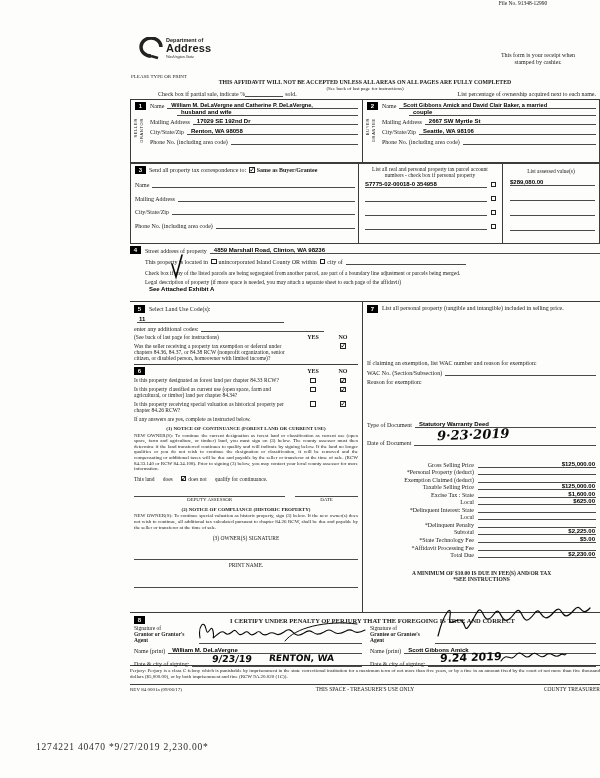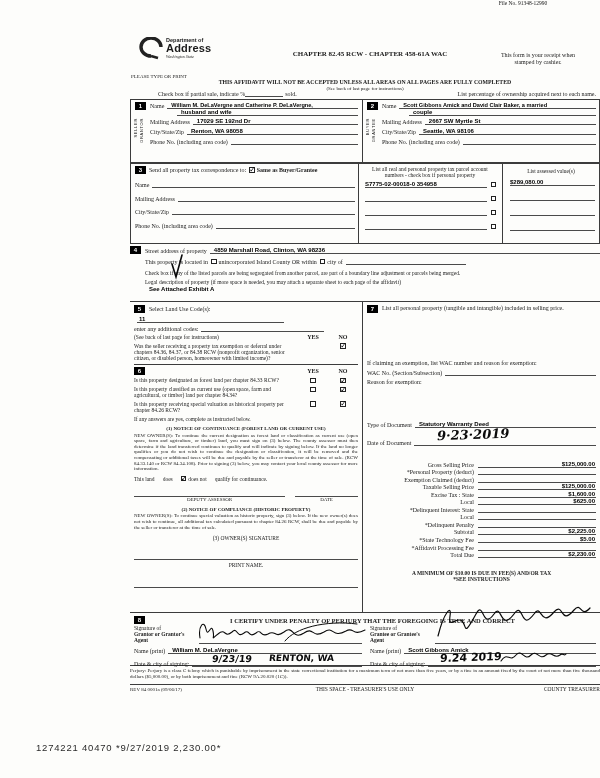--- a/index.html
+++ b/index.html
@@ -1,20 +1,20 @@
 <!DOCTYPE html>
 <html><head>
 <meta charset="utf-8">
 <style>
 *{margin:0;padding:0;box-sizing:border-box}
 html,body{width:600px;height:778px}
 body{position:relative;background:#fdfdfb;font-family:"Liberation Serif",serif;font-size:6px;color:#1b1b1b;overflow:hidden}
 .abs{position:absolute}
 .sans{font-family:"Liberation Sans",sans-serif}
-.mono{font-family:Liberation Sans, sans-serif}
+.mono{font-family:Liberation Serif, serif}
 .b{font-weight:bold}
 .c{text-align:center}
 .rt{text-align:right}
 .f5{font-size:5px;line-height:5.6px}
 .f55{font-size:5.5px;line-height:6.2px}
 .f6{font-size:6px;line-height:7px}
 .numbox{display:inline-block;background:#000;color:#fff;font:bold 6px "Liberation Sans",sans-serif;width:11px;height:8px;line-height:8px;text-align:center;vertical-align:middle}
 .box{border:0.9px solid #3c3c3c}
 .vline{position:absolute;border-left:0.9px solid #3c3c3c}
 .r{display:flex;align-items:flex-end}
@@ -50,21 +50,20 @@
     <div style="margin-left:2px">
       <div class="sans b" style="font-size:5.5px">Department of</div>
       <div class="sans b" style="font-size:11px;line-height:11px;letter-spacing:.2px">Address</div>
       <div style="font-size:4px;font-style:italic">Washington State</div>
     </div>
   </div>
 </div>
 <div class="abs f5" style="left:131px;top:74px">PLEASE TYPE OR PRINT</div>
 
 <div class="abs c" style="left:230px;top:50px;width:280px">
-  <div class="b" style="font-size:7px;line-height:8px">CHAPTER 82.45 RCW - CHAPTER 458-61A WAC</div>
 </div>
 <div class="abs c f6" style="left:492px;top:52px;width:92px">This form is your receipt when stamped by cashier.</div>
 
 <div class="abs c b" style="left:140px;top:79px;width:450px;font-size:5.8px">THIS AFFIDAVIT WILL NOT BE ACCEPTED UNLESS ALL AREAS ON ALL PAGES ARE FULLY COMPLETED</div>
 <div class="abs c f5" style="left:140px;top:86px;width:450px">(See back of last page for instructions)</div>
 
 <div class="abs r" style="left:158px;top:90px;width:438px">
   <span class="lbl">Check box if partial sale, indicate %</span>
   <span class="us" style="width:38px"></span>
   <span class="lbl" style="margin-left:2px">sold.</span>

